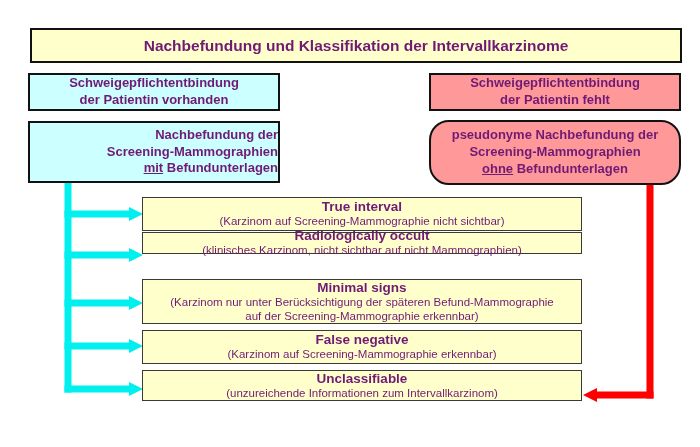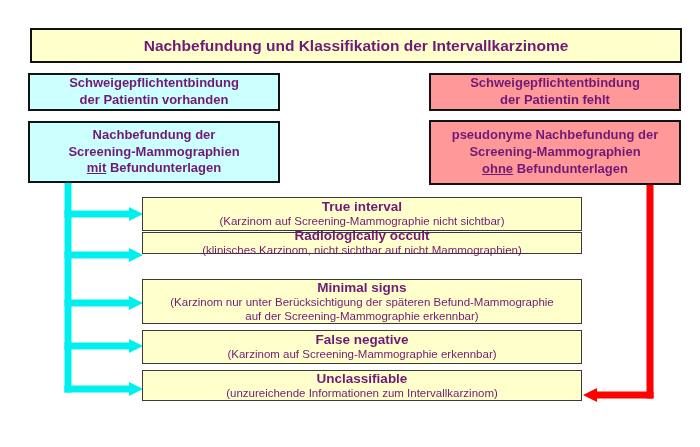--- a/index.html
+++ b/index.html
@@ -31,21 +31,21 @@
     border: 2px solid #121212;
     font-weight: bold; font-size: 15.5px;
   }
   .small-box {
     border: 2px solid #121212;
     font-weight: bold; font-size: 13px; line-height: 1.3;
   }
   .consent-left  { left: 28px;  top: 73px;  width: 252px; height: 38px; }
   .consent-right { left: 429px; top: 73px;  width: 252px; height: 38px; }
   .review-left   { left: 28px;  top: 121px; width: 252px; height: 62px; }
-  .review-right  { left: 429px; top: 120px; width: 252px; height: 65px; }
+  .review-right  { left: 429px; top: 120px; width: 252px; height: 65px; border-radius: 20px; }
   .u { text-decoration: underline; }
   .cat {
     left: 142px; width: 440px;
     border: 1.5px solid #3a3a3a;
     padding: 1px 4px;
   }
   .cat-title { font-weight: bold; font-size: 13.5px; line-height: 16px; }
   .cat-sub   { font-size: 11.5px; line-height: 13.5px; }
   .cat-1 { top: 197px; height: 34px; }
   .cat-2 { top: 232px; height: 22px; }
@@ -86,21 +86,21 @@
   <div class="box small-box consent-left" style="background-color: rgb(204, 255, 255);">
     <span class="line">Schweigepflichtentbindung</span>
     <span class="line">der Patientin vorhanden</span>
   </div>
 
   <div class="box small-box consent-right" style="background-color: rgb(255, 153, 153);">
     <span class="line">Schweigepflichtentbindung</span>
     <span class="line">der Patientin fehlt</span>
   </div>
 
-  <div class="box small-box review-left" style="background-color: rgb(204, 255, 255);">
+  <div class="box small-box review-left" style="background-color: rgb(204, 255, 255); text-align: right;">
     <span class="line">Nachbefundung der</span>
     <span class="line">Screening-Mammographien</span>
     <span class="line"><span class="u">mit</span> <span>Befundunterlagen</span></span>
   </div>
 
   <div class="box small-box review-right" style="background-color: rgb(255, 153, 153);">
     <span class="line">pseudonyme Nachbefundung der</span>
     <span class="line">Screening-Mammographien</span>
     <span class="line"><span class="u">ohne</span> <span>Befundunterlagen</span></span>
   </div>

